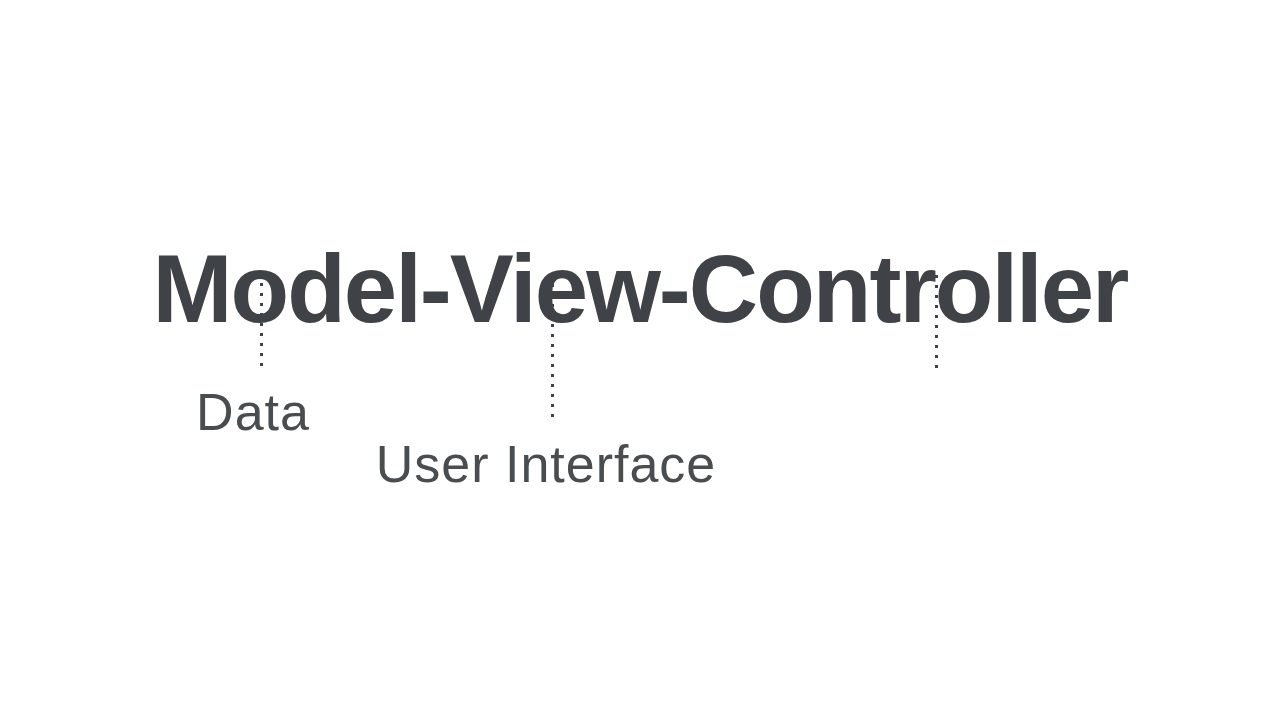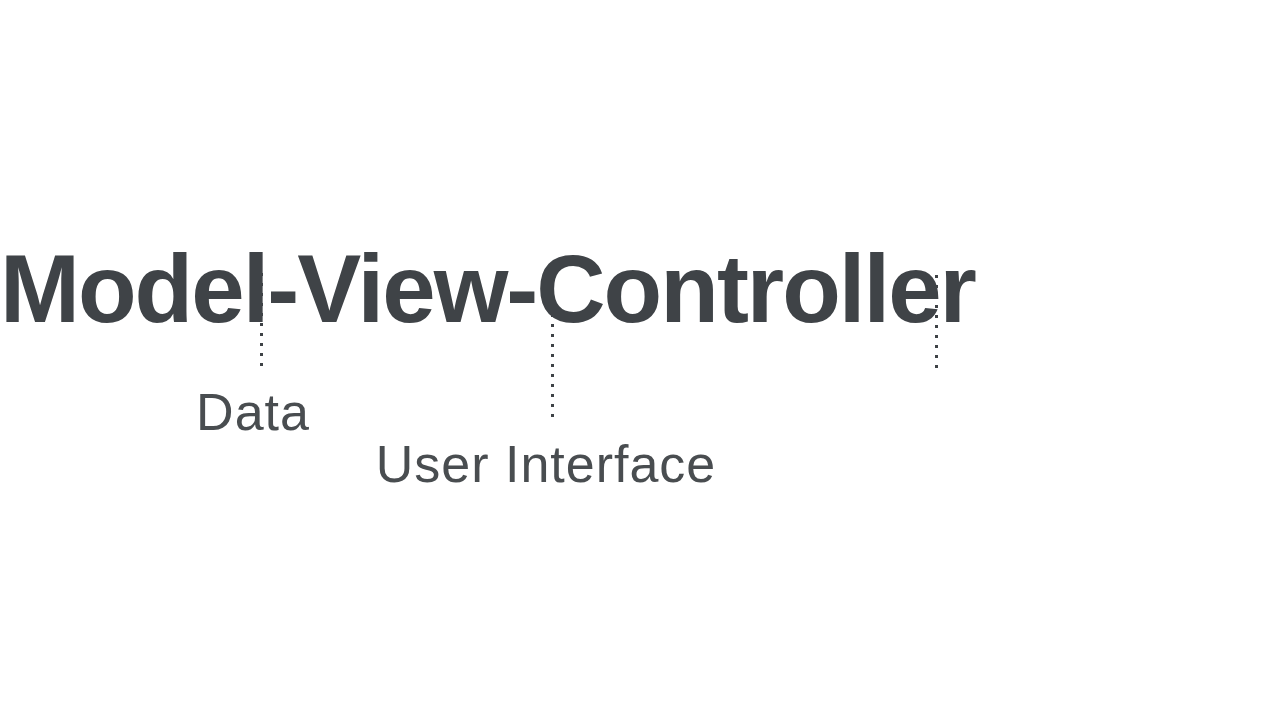--- a/index.html
+++ b/index.html
@@ -17,20 +17,21 @@
   }
   .stage {
     position: absolute;
     inset: 0;
   }
   .main-title {
     position: absolute;
     left: 0;
     right: 0;
     top: 177px;
+    text-align: center;
     font-size: 96px;
     line-height: 1;
     font-weight: 700;
     letter-spacing: -2px;
     color: #3f4347;
     white-space: nowrap;
   }
   .connector {
     position: absolute;
     width: 3px;

